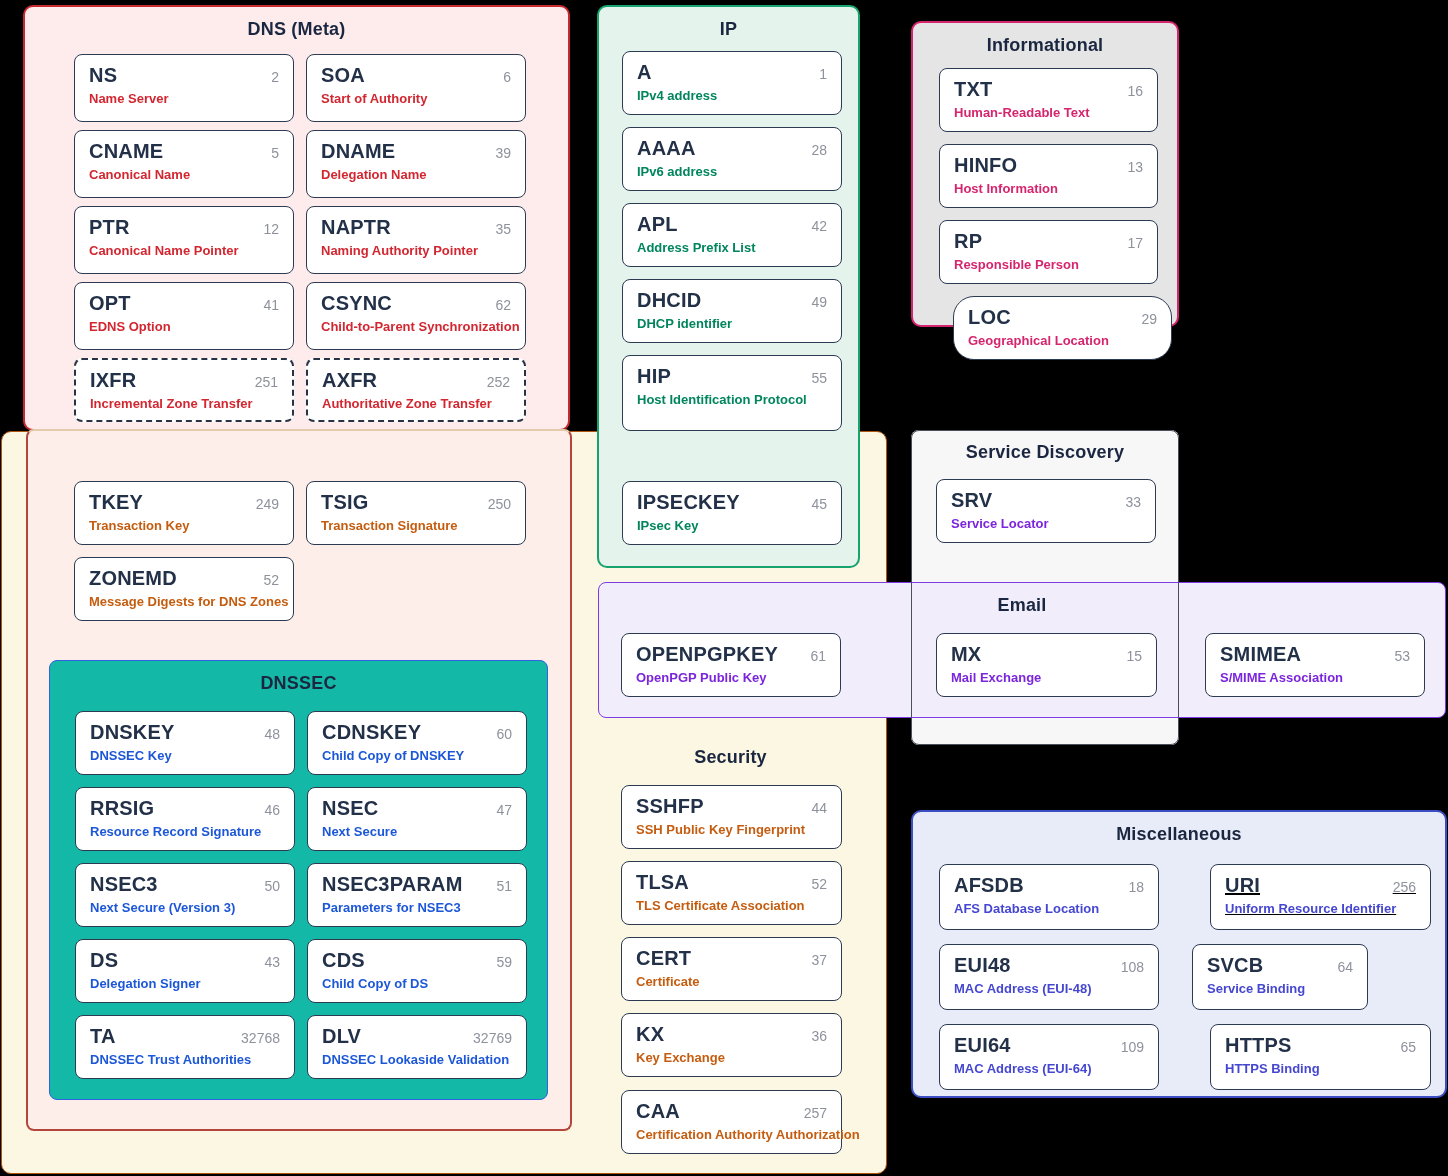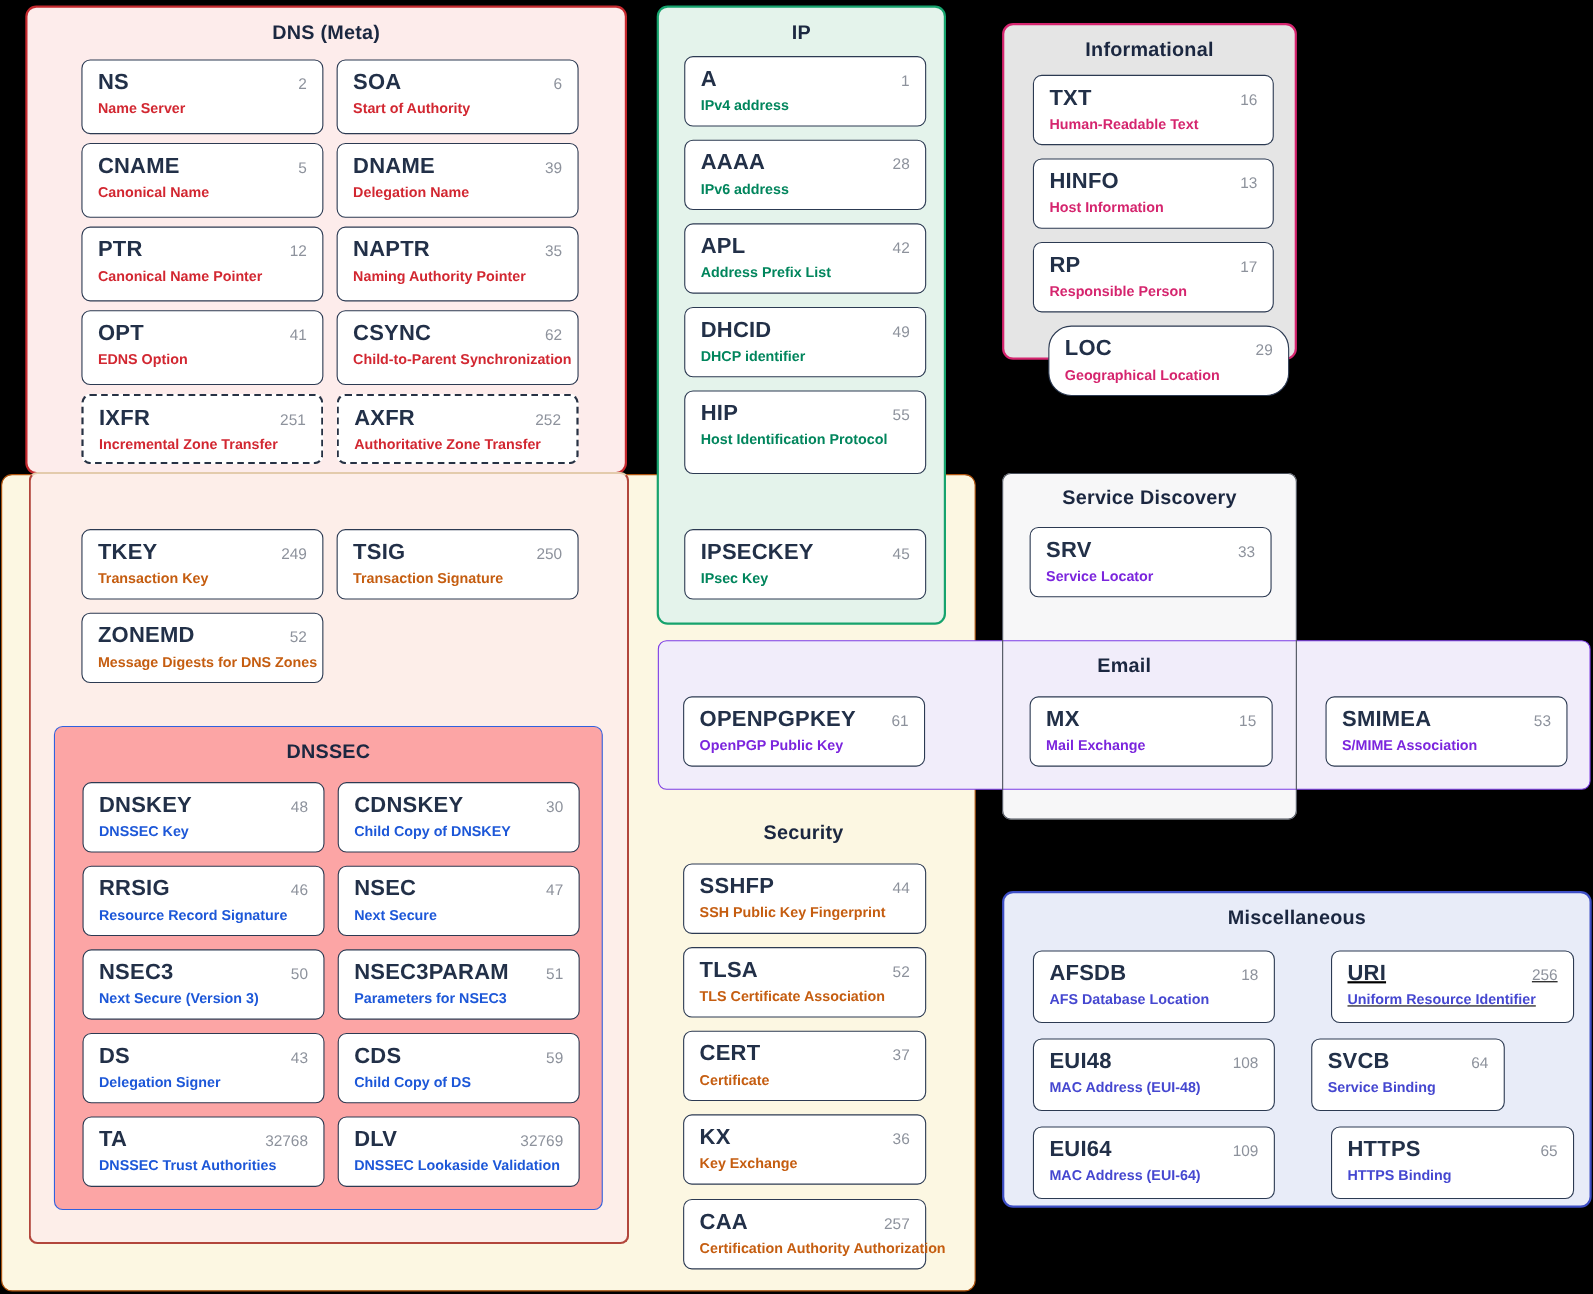--- a/index.html
+++ b/index.html
@@ -157,33 +157,33 @@
       <div class="ds">Transaction Signature</div>
     </div>
     <div class="card" style="left:46px;top:126px;width:220px;height:64px;">
       <div class="chead">
         <span class="nm">ZONEMD</span>
         <span class="num">52</span>
       </div>
       <div class="ds">Message Digests for DNS Zones</div>
     </div>
 
-    <div class="box acc-dnssec" style="left:21px;top:229px;width:499px;height:440px;background:#fca5a5;border:1.5px solid #3061de;border-radius:8px;">
+    <div class="box acc-dnssec" style="left:21px;top:229px;width:499px;height:440px;background:#14b8a6;border:1.5px solid #3061de;border-radius:8px;">
       <div class="glabel" style="top:12px;">DNSSEC</div>
       <div class="card" style="left:25px;top:50px;width:220px;height:64px;">
         <div class="chead">
           <span class="nm">DNSKEY</span>
           <span class="num">48</span>
         </div>
         <div class="ds">DNSSEC Key</div>
       </div>
       <div class="card" style="left:257px;top:50px;width:220px;height:64px;">
         <div class="chead">
           <span class="nm">CDNSKEY</span>
-          <span class="num">30</span>
+          <span class="num">60</span>
         </div>
         <div class="ds">Child Copy of DNSKEY</div>
       </div>
       <div class="card" style="left:25px;top:126px;width:220px;height:64px;">
         <div class="chead">
           <span class="nm">RRSIG</span>
           <span class="num">46</span>
         </div>
         <div class="ds">Resource Record Signature</div>
       </div>

